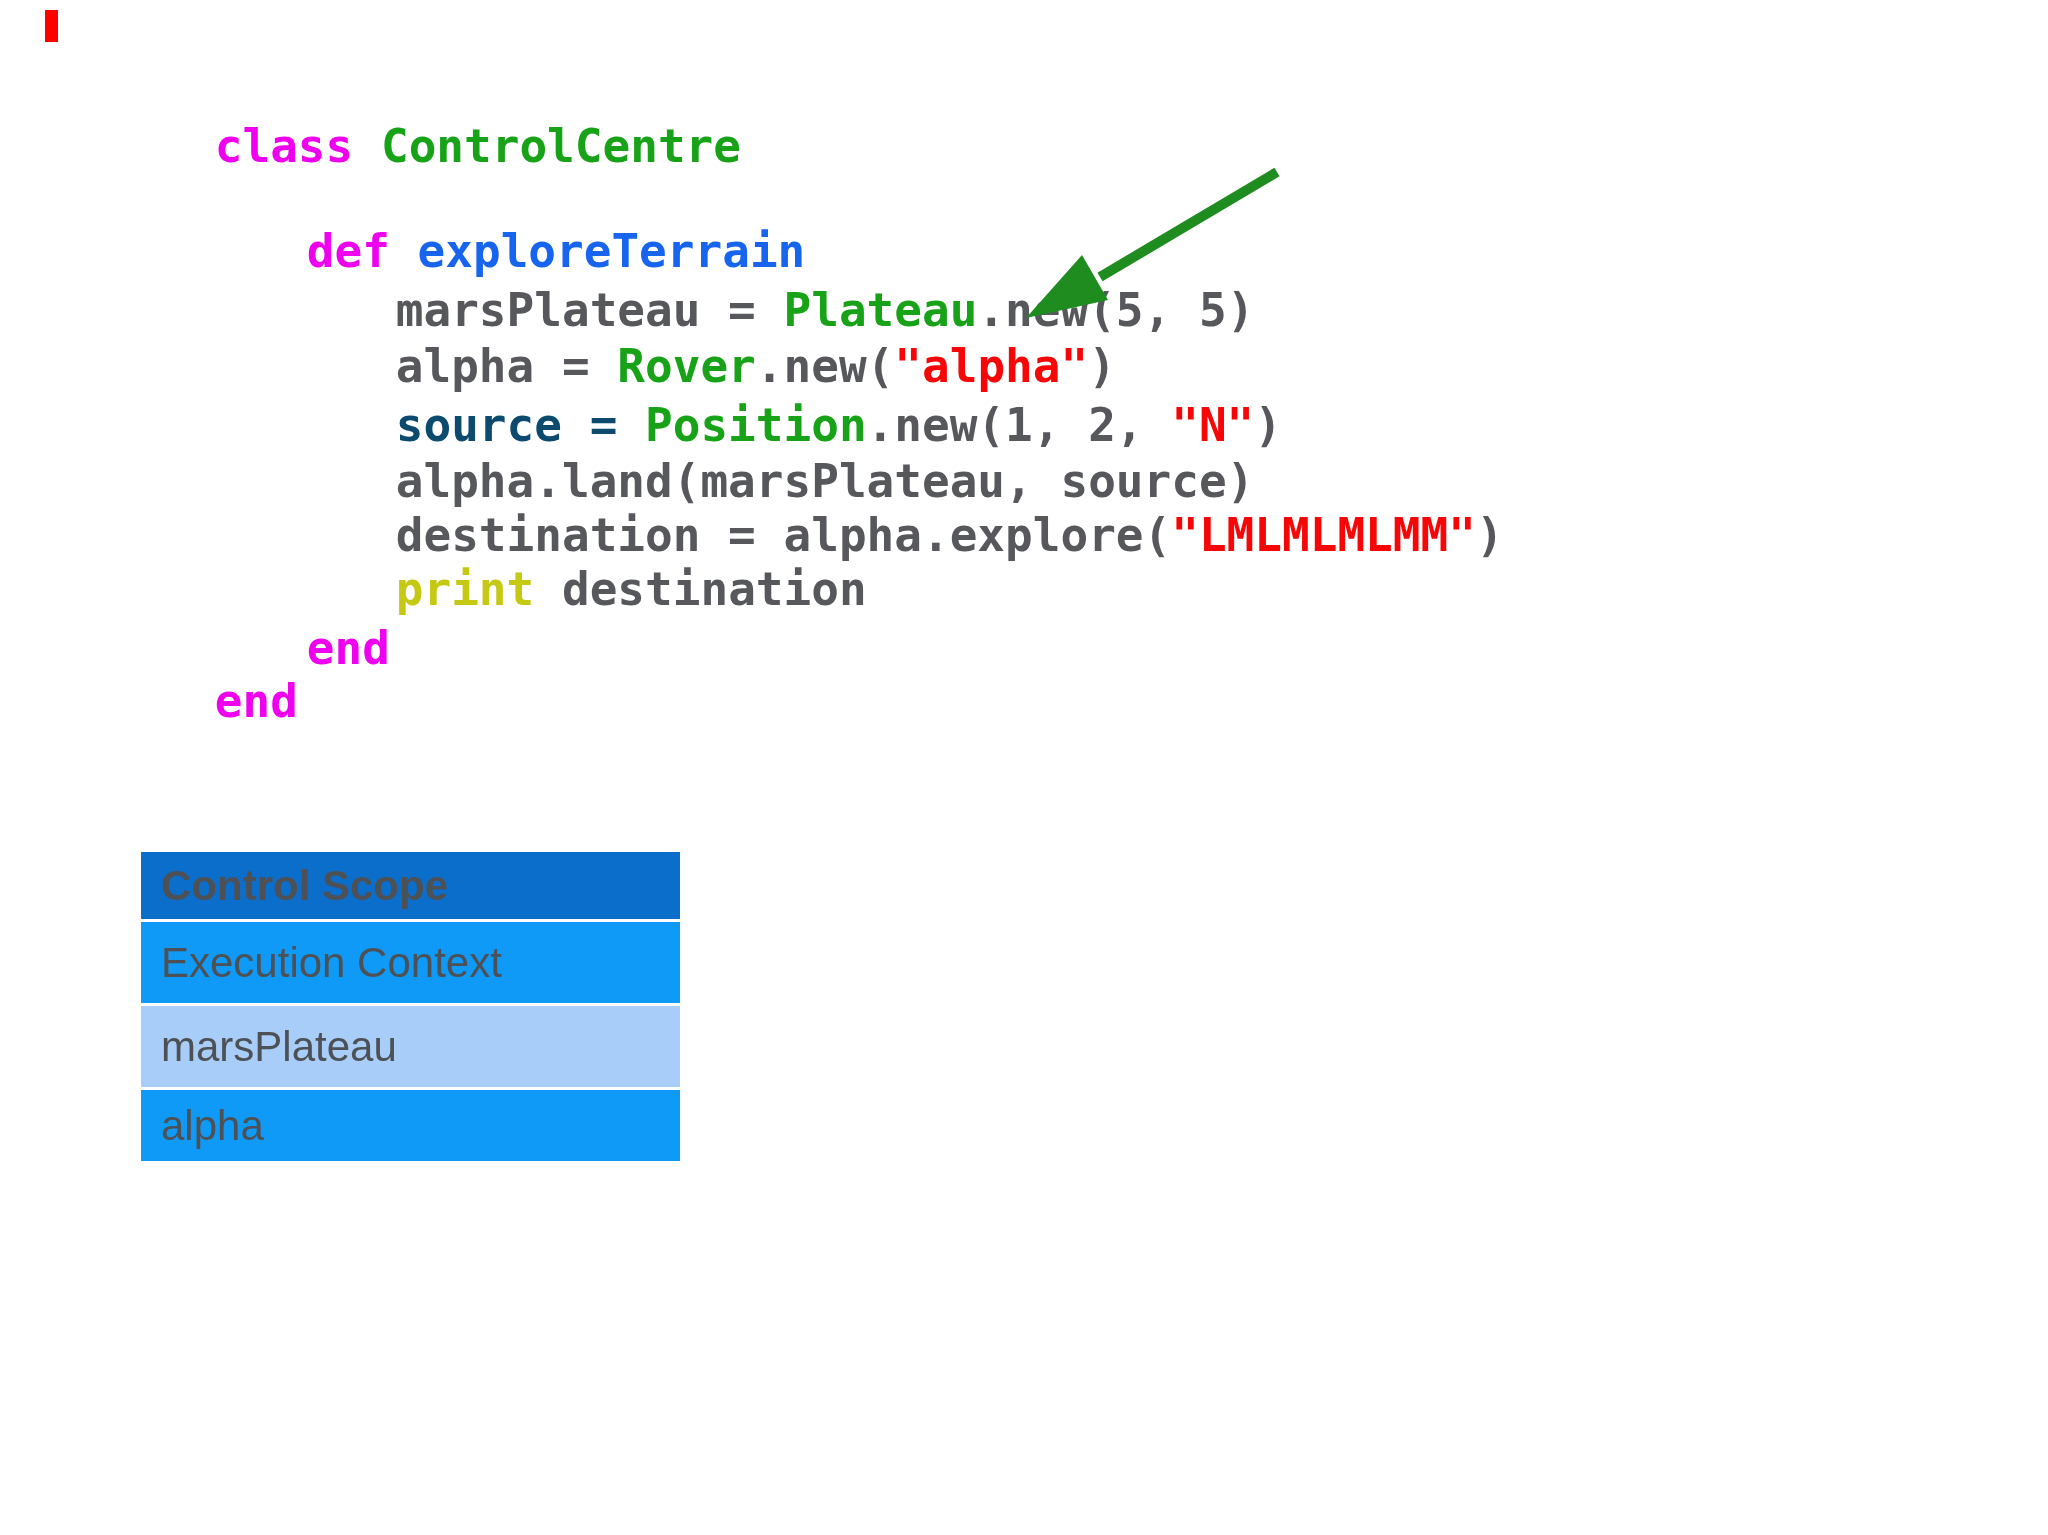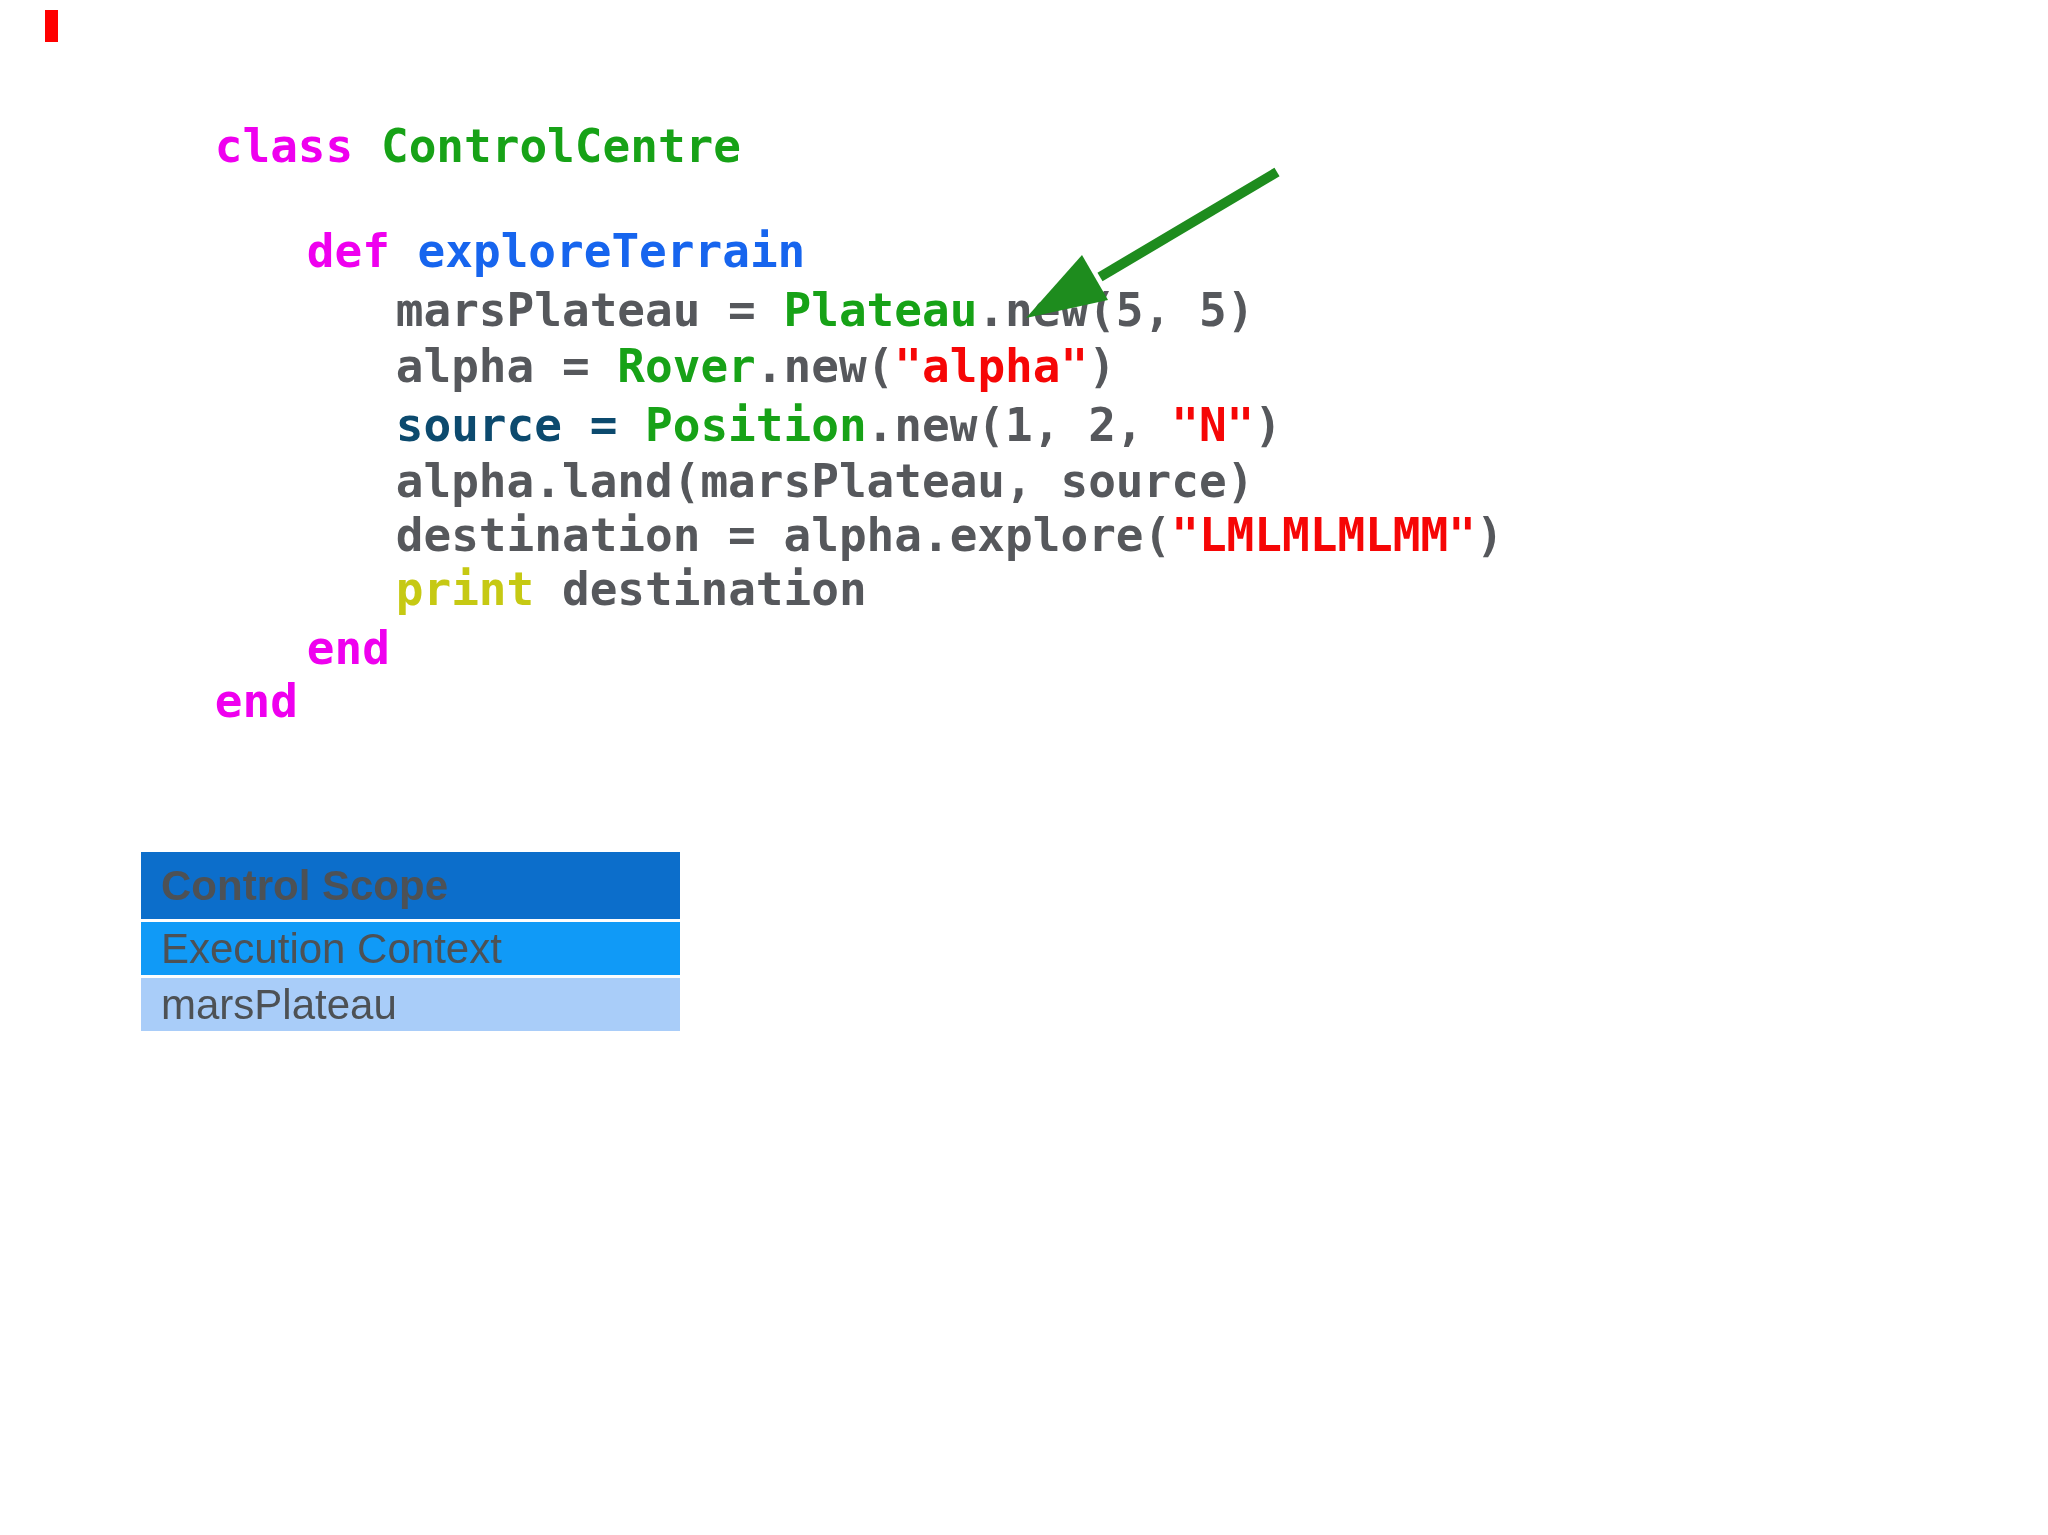--- a/index.html
+++ b/index.html
@@ -29,21 +29,21 @@
     position:absolute;left:141px;top:852px;width:539px;
   }
   .scope-row{
     box-sizing:border-box;
     display:flex;align-items:center;
     padding-left:20px;
     font-size:42px;
     color:#4d5155;
   }
   .scope-row.hdr{height:67px;font-weight:bold;}
-  .scope-row.r{height:56px;border-top:3px solid #fdfdfd;}
+  .scope-row.r{height:84px;border-top:3px solid #fdfdfd;}
   .scope-row.last{height:74px;}
 </style>
 </head>
 <body>
 
 <div class="rec-marker" style="background: rgb(255, 0, 0);"></div>
 
 <div>
 
   <div class="code-line" style="left:104px;top:64px;">
@@ -96,13 +96,16 @@
 <div class="scope-table">
   <div class="scope-row hdr" style="background: rgb(12, 110, 203); align-items: center;">
     <span>Control Scope</span>
   </div>
   <div class="scope-row r" style="background: rgb(16, 154, 247);">
     <span>Execution Context</span>
   </div>
   <div class="scope-row r" style="background: rgb(169, 205, 249);">
     <span>marsPlateau</span>
   </div>
+  <div class="scope-row r last" style="background: rgb(16, 154, 247);">
+    <span>alpha</span>
+  </div>
 </div>
 
 </body></html>

